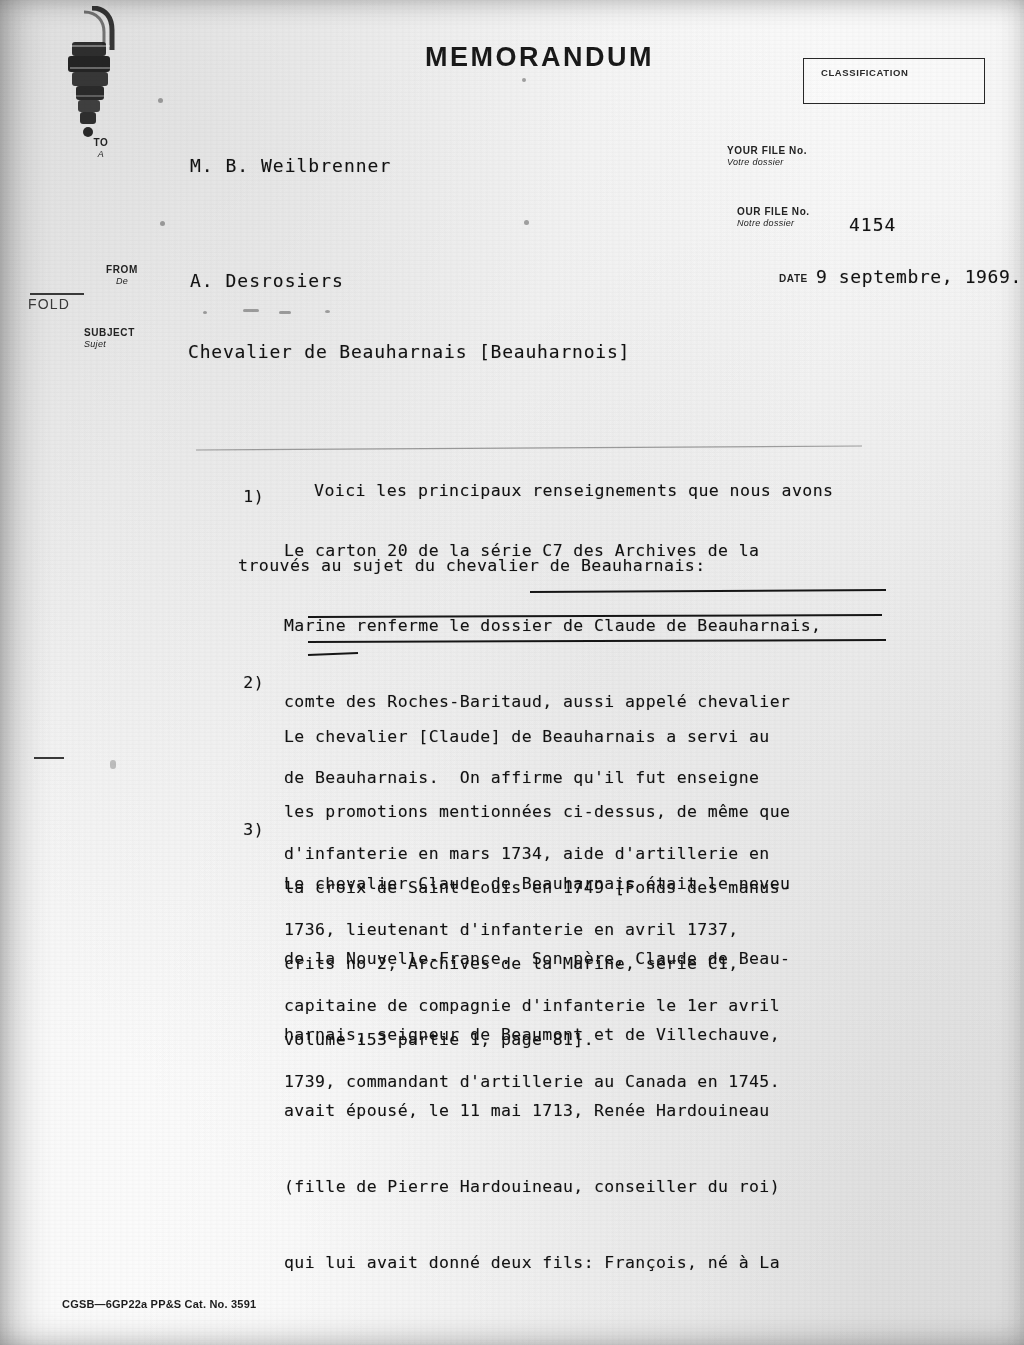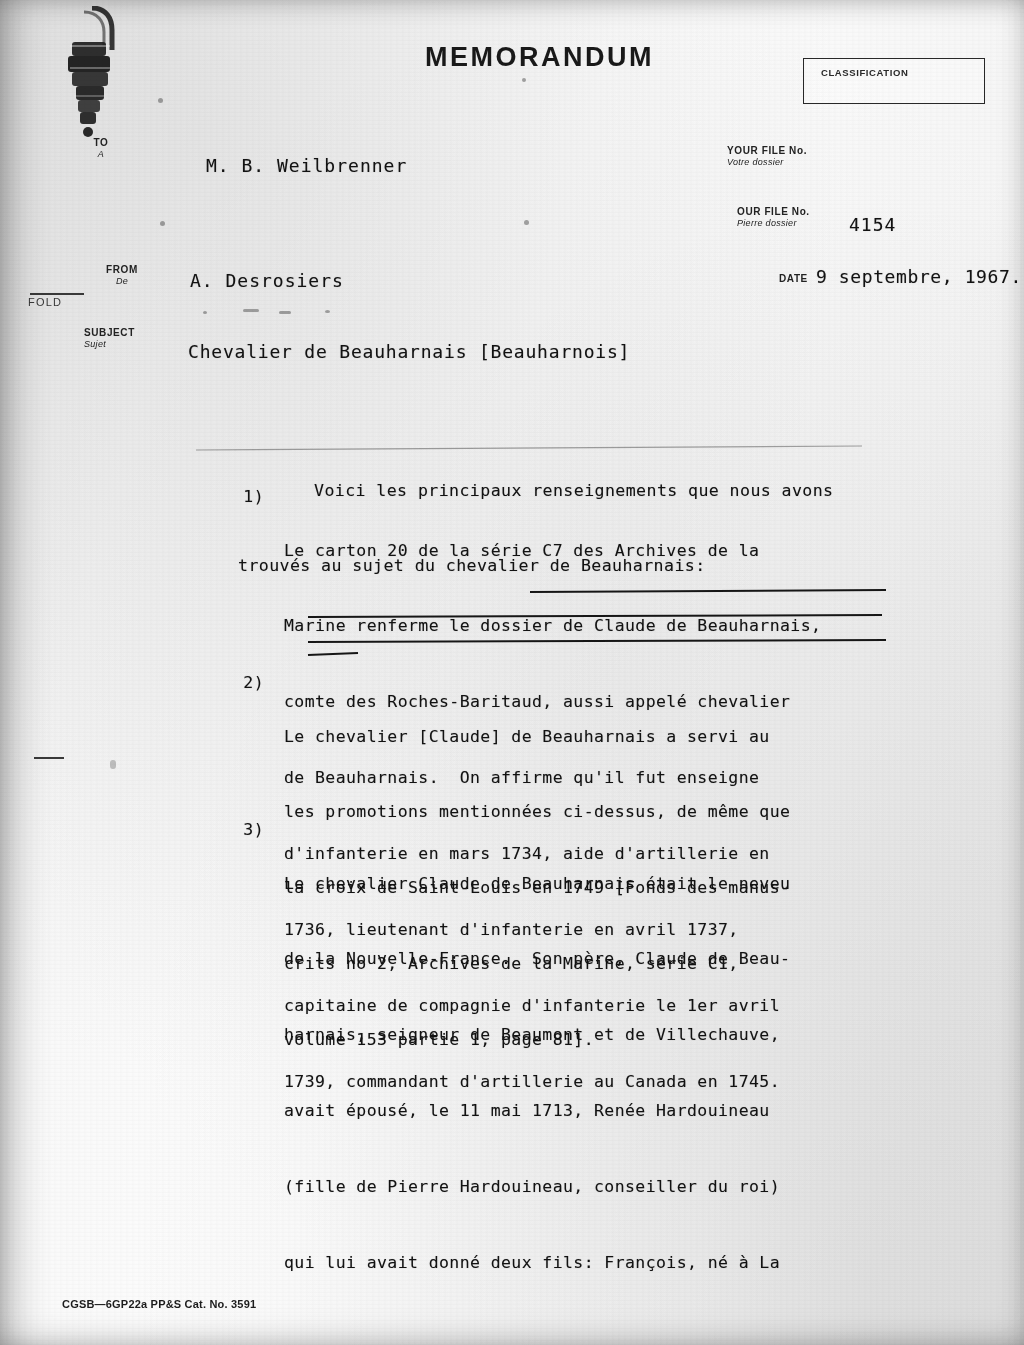--- a/index.html
+++ b/index.html
@@ -103,21 +103,21 @@
   .lbl-from     { left: 100px; top: 264px; text-align: center; width: 44px; }
   .lbl-subject  { left: 84px;  top: 327px; text-align: left; width: 62px; }
   .lbl-yourfile { left: 727px; top: 145px; }
   .lbl-ourfile  { left: 737px; top: 206px; }
 
   .fold-mark {
     position: absolute;
     left: 28px;
     top: 296px;
     font-family: "Liberation Sans", sans-serif;
-    font-size: 11px;
+    font-size: 14px;
     letter-spacing: 1.2px;
     color: #3a3a3a;
   }
   .fold-rule {
     position: absolute;
     left: 30px;
     top: 293px;
     width: 54px;
     height: 1.6px;
     background: #3a3a3a;
@@ -135,21 +135,21 @@
   .typed {
     position: absolute;
     color: #141414;
     font-family: "DejaVu Sans Mono", monospace;
     font-size: 16.5px;
     letter-spacing: 0.4px;
     white-space: pre;
     text-shadow: 0 0 1px rgba(0,0,0,0.25);
   }
 
-  .to-value     { left: 190px; top: 155px; font-size: 18px; letter-spacing: 1px; margin-left: 16px; }
+  .to-value     { left: 190px; top: 155px; font-size: 18px; letter-spacing: 1px; }
   .from-value   { left: 190px; top: 270px; font-size: 18px; letter-spacing: 1px; }
   .subject-value{ left: 188px; top: 341px; font-size: 18px; letter-spacing: 0.8px; }
   .ourfile-value{ left: 849px; top: 214px; font-size: 18px; letter-spacing: 1px; }
 
   .date-label {
     position: absolute;
     left: 779px;
     top: 273px;
     font-family: "Liberation Sans", sans-serif;
     font-size: 10px;
@@ -266,26 +266,26 @@
   </div>
   <div class="typed subject-value">Chevalier de Beauharnais [Beauharnois]</div>
 
   <div class="tiny-label lbl-yourfile">
     <div class="l1">YOUR FILE No.</div>
     <div class="l2">Votre dossier</div>
   </div>
 
   <div class="tiny-label lbl-ourfile">
     <div class="l1">OUR FILE No.</div>
-    <div class="l2">Pierre dossier</div>
+    <div class="l2">Notre dossier</div>
   </div>
   <div class="typed ourfile-value">4154</div>
 
   <div class="date-label">DATE</div>
-  <div class="typed date-value">9 septembre, 1967.</div>
+  <div class="typed date-value">9 septembre, 1969.</div>
 
   <div class="fold-rule"></div>
   <div class="fold-mark">FOLD</div>
   <div class="left-dash"></div>
 
   <div class="typed body-intro">
     <div class="indent">Voici les principaux renseignements que nous avons</div>
     <div>trouvés au sujet du chevalier de Beauharnais:</div>
   </div>
 

